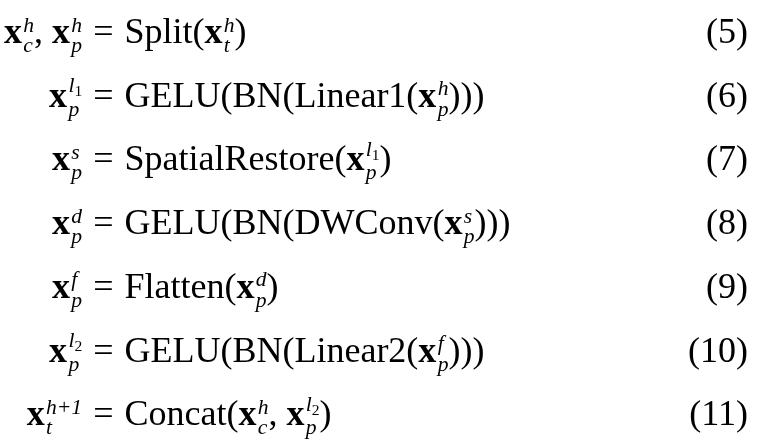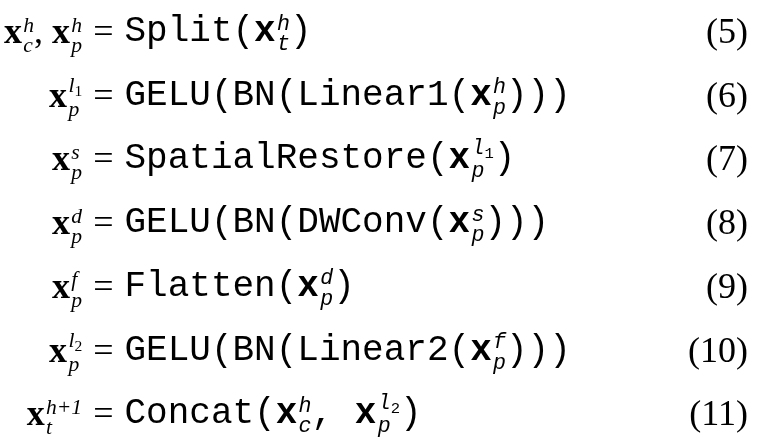--- a/index.html
+++ b/index.html
@@ -22,21 +22,21 @@
     height: 100%;
     padding: 0 10px 0 4px;
   }
   .eq-row { display: contents; }
   .eq-lhs, .eq-sign, .eq-rhs, .eq-num {
     line-height: 63.71px;
     white-space: nowrap;
   }
   .eq-lhs { grid-column: 1; text-align: right; }
   .eq-sign { grid-column: 2; padding: 0 11px; }
-  .eq-rhs { grid-column: 3; text-align: left; font-family: Liberation Mono, monospace; }
+  .eq-rhs { grid-column: 3; text-align: left; }
   .eq-num { grid-column: 4; text-align: right; }
   .mtext { font-style: normal; }
   .mvar { white-space: nowrap; }
   .mbase { font-weight: bold; font-style: normal; }
   .mscripts {
     display: inline-block;
     vertical-align: -0.42em;
     font-size: 0.6em;
     line-height: 0.95;
     font-style: italic;

